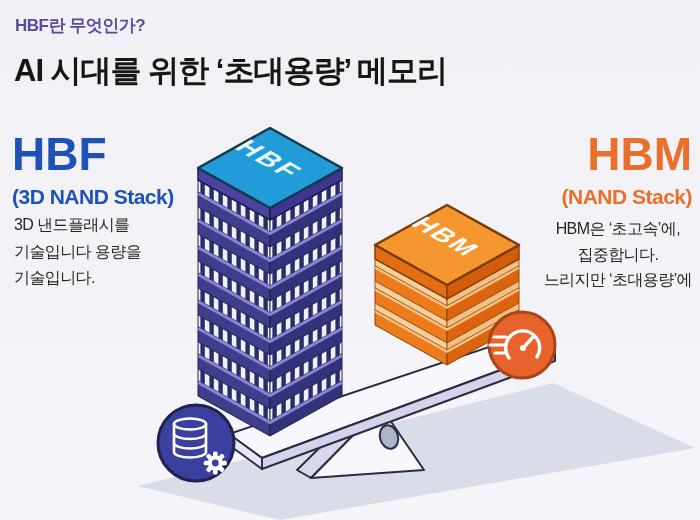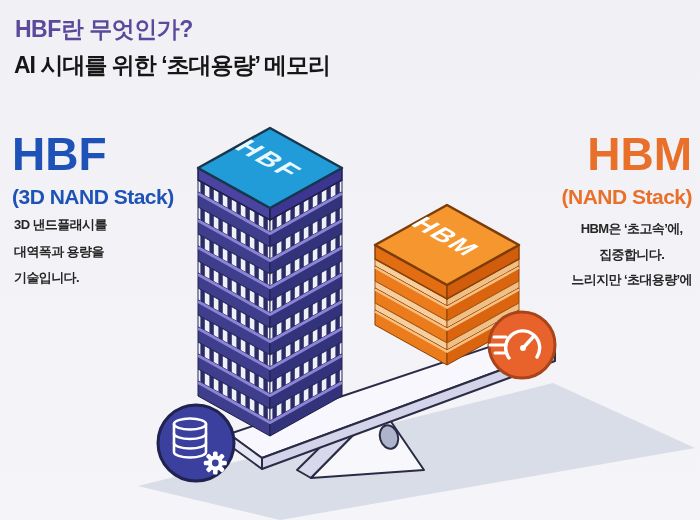--- a/index.html
+++ b/index.html
@@ -3,30 +3,30 @@
 <meta charset="utf-8">
 <style>
   html,body{margin:0;padding:0;background:#e9e9ee;}
   .stage{
     position:relative;width:700px;height:520px;overflow:hidden;
     background:linear-gradient(180deg,#f1f0f4 0%,#f3f2f6 55%,#f5f4f8 100%);
     font-family:"Liberation Sans","DejaVu Sans",sans-serif;
   }
   .abs{position:absolute;}
   .eyebrow{
-    left:15px;top:14px;font-size:23px;font-weight:700;color:#5b4a9c;letter-spacing:-0.5px;text-align:center;
+    left:15px;top:14px;font-size:17px;font-weight:700;color:#5b4a9c;letter-spacing:-0.5px;text-align:center;
   }
   .title{
-    left:14px;top:50px;font-size:23px;font-weight:800;color:#161616;letter-spacing:-1px;
+    left:14px;top:50px;font-size:31px;font-weight:800;color:#161616;letter-spacing:-1px;
   }
   .hbf-head{left:12px;top:130px;text-align:left;color:#1e52b7;}
   .hbm-head{right:8px;top:130px;text-align:right;color:#e8702a;}
   .big-acr{font-size:46px;font-weight:800;line-height:1.05;letter-spacing:0;}
   .sub-acr{font-size:21px;font-weight:700;letter-spacing:-0.5px;margin-top:7px;}
-  .desc{font-size:13px;font-weight:700;color:#262626;letter-spacing:-0.6px;}
+  .desc{font-size:16px;font-weight:400;color:#262626;letter-spacing:-0.6px;}
   .desc-left{left:14px;top:212px;line-height:26.5px;text-align:left;}
   .desc-right{right:8px;top:216px;line-height:25.5px;text-align:center;}
   svg{position:absolute;left:0;top:0;}
   text.captxt{font-family:"Liberation Sans","DejaVu Sans",sans-serif;font-weight:bold;}
 </style>
 </head>
 <body>
 
 <div class="stage">
 
@@ -139,21 +139,21 @@
     <div class="sub-acr">(3D NAND Stack)</div>
   </div>
 
   <div class="abs hbm-head">
     <div class="big-acr">HBM</div>
     <div class="sub-acr">(NAND Stack)</div>
   </div>
 
   <div class="abs desc desc-left">
     <div>3D 낸드플래시를</div>
-    <div>대역폭과 용량을</div>
+    <div>기술입니다 용량을</div>
     <div>기술입니다.</div>
   </div>
 
   <div class="abs desc desc-right">
     <div>HBM은 ‘초고속’에,</div>
     <div>집중합니다.</div>
     <div>느리지만 ‘초대용량’에</div>
   </div>
 
 </div>

